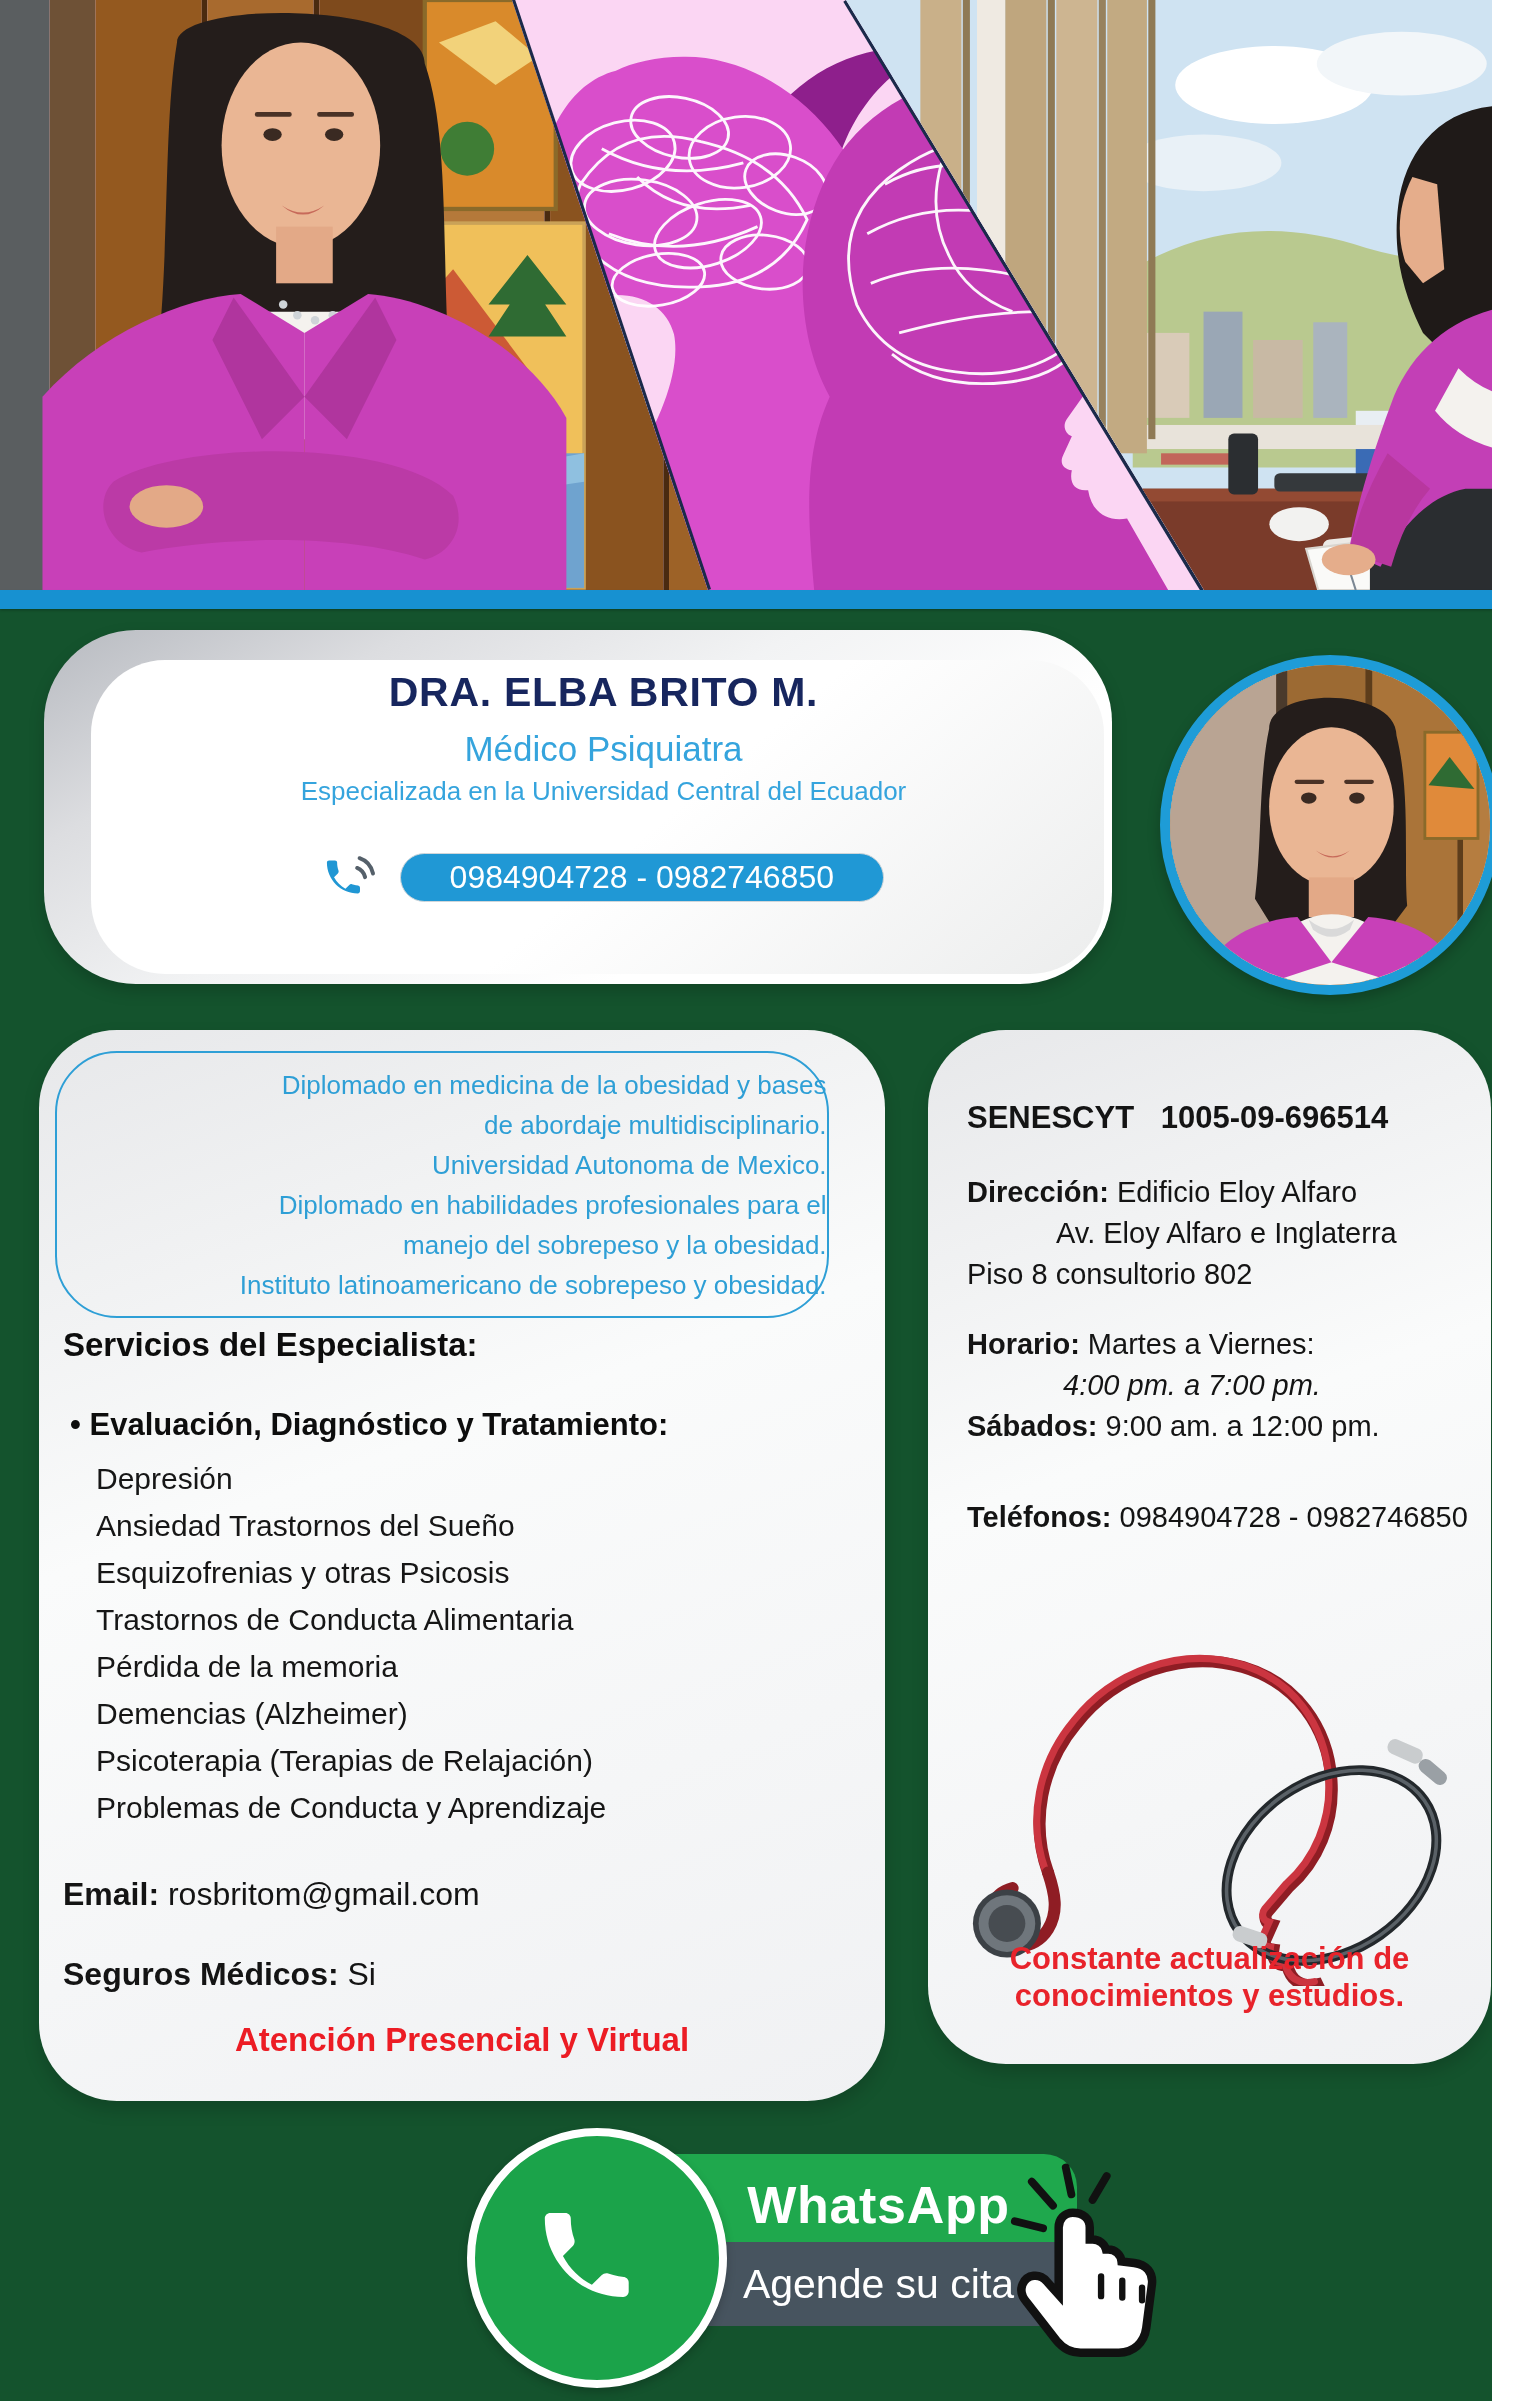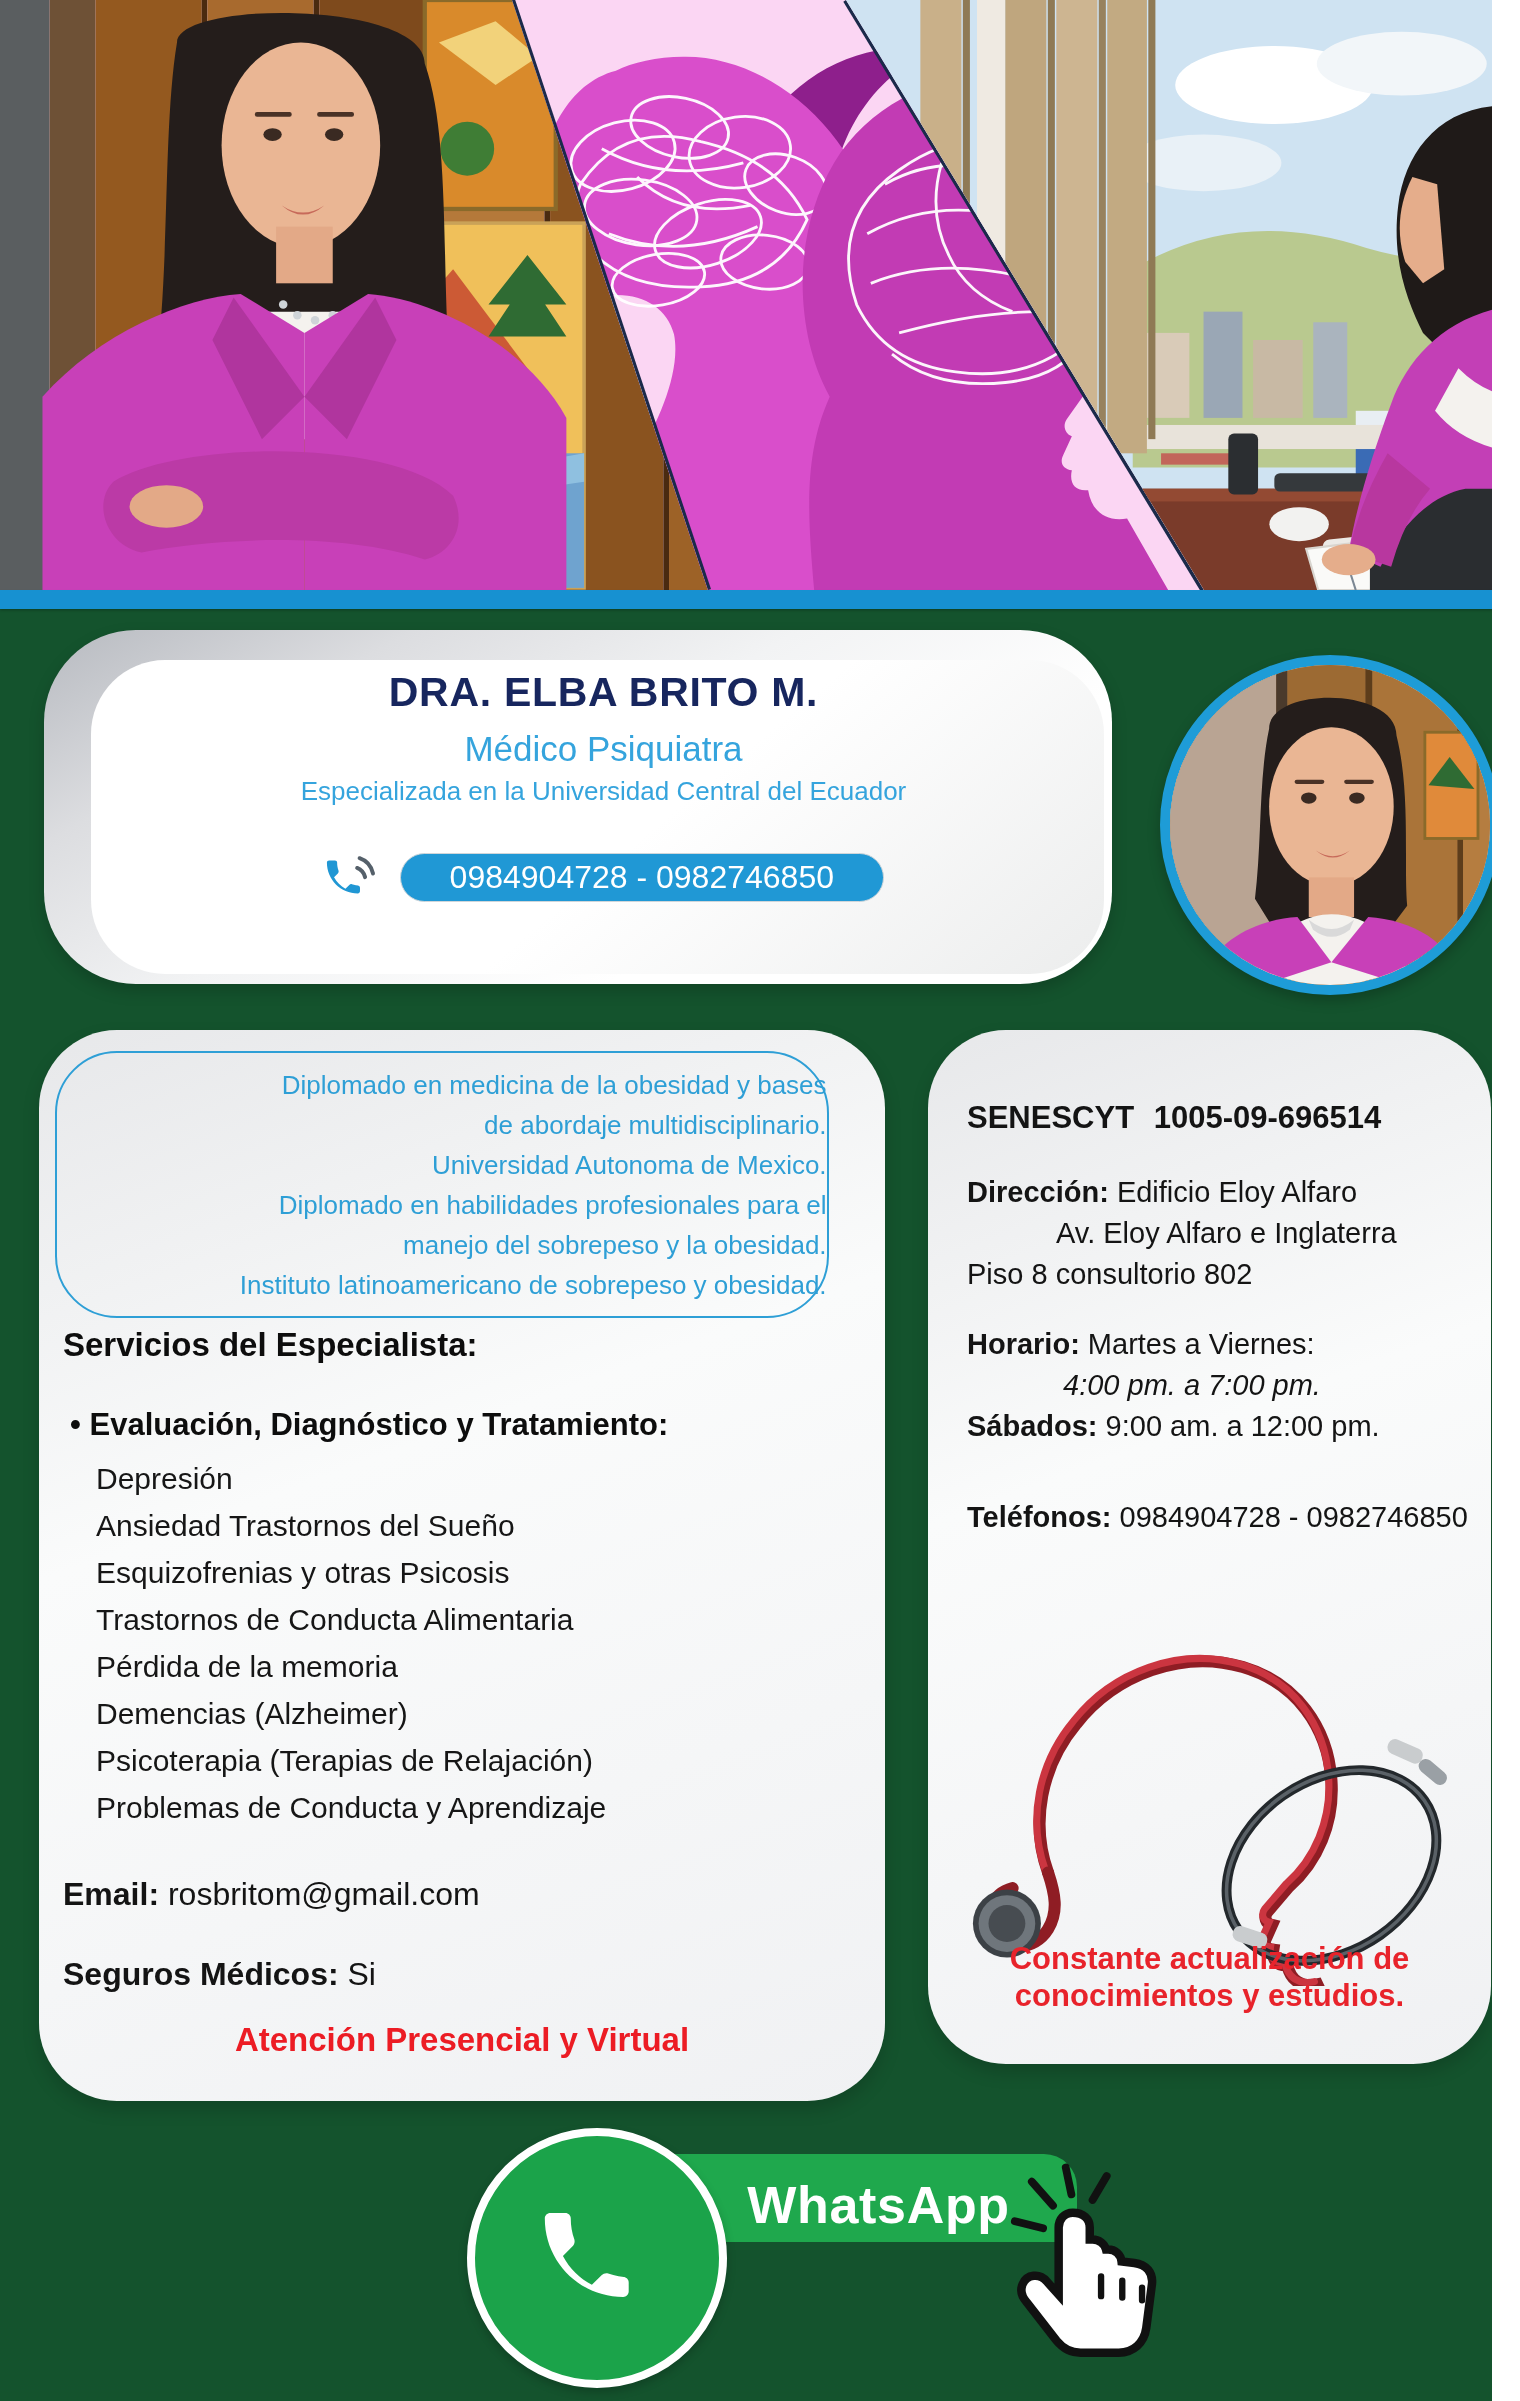--- a/index.html
+++ b/index.html
@@ -314,21 +314,21 @@
     <div class="kv-row" style="top:926px;">
       <b>Seguros Médicos:</b>
       <span>Si</span>
     </div>
     <div class="attention">Atención Presencial y Virtual</div>
   </div>
 
   <div class="card card-right">
     <div class="r-pad senescyt">
       <span class="r-bold">SENESCYT</span>
-      <span class="r-bold" style="margin-left:11px;">1005-09-696514</span>
+      <span class="r-bold" style="margin-left:18px;">1005-09-696514</span>
     </div>
     <div class="r-pad addr">
       <div>
         <span class="r-bold">Dirección:</span>
         <span>Edificio Eloy Alfaro</span>
       </div>
       <div class="indent1">Av. Eloy Alfaro e Inglaterra</div>
       <div>Piso 8 consultorio 802</div>
     </div>
     <div class="r-pad sched">
@@ -364,20 +364,23 @@
       </svg>
     </div>
     <div class="tagline">
       <div>Constante actualización de</div>
       <div>conocimientos y estudios.</div>
     </div>
   </div>
 
   <div class="wa-band-top">
     <div class="wa-title">WhatsApp</div>
+  </div>
+  <div class="wa-band-bottom">
+    <div class="wa-sub">Agende su cita</div>
   </div>
   <div class="wa-badge">
     <svg viewBox="0 0 200 200">
       <path d="M150 128c-12 0-24-2-35-6-4-1-8 0-11 3l-16 16c-20-11-37-27-48-48l16-16c3-3 4-7 3-11-4-11-6-23-6-35 0-5-4-9-9-9H19c-5 0-9 4-9 9 0 72 58 130 130 130 5 0 9-4 9-9v-15c0-5-4-9-9-9z" fill="#ffffff" transform="translate(18,18) scale(0.85)"></path>
     </svg>
   </div>
   <div class="hand-cursor">
     <svg viewBox="0 0 300 336">
       <g stroke="#111111" stroke-width="11" stroke-linecap="round">
         <line x1="92" y1="60" x2="62" y2="26"></line>

